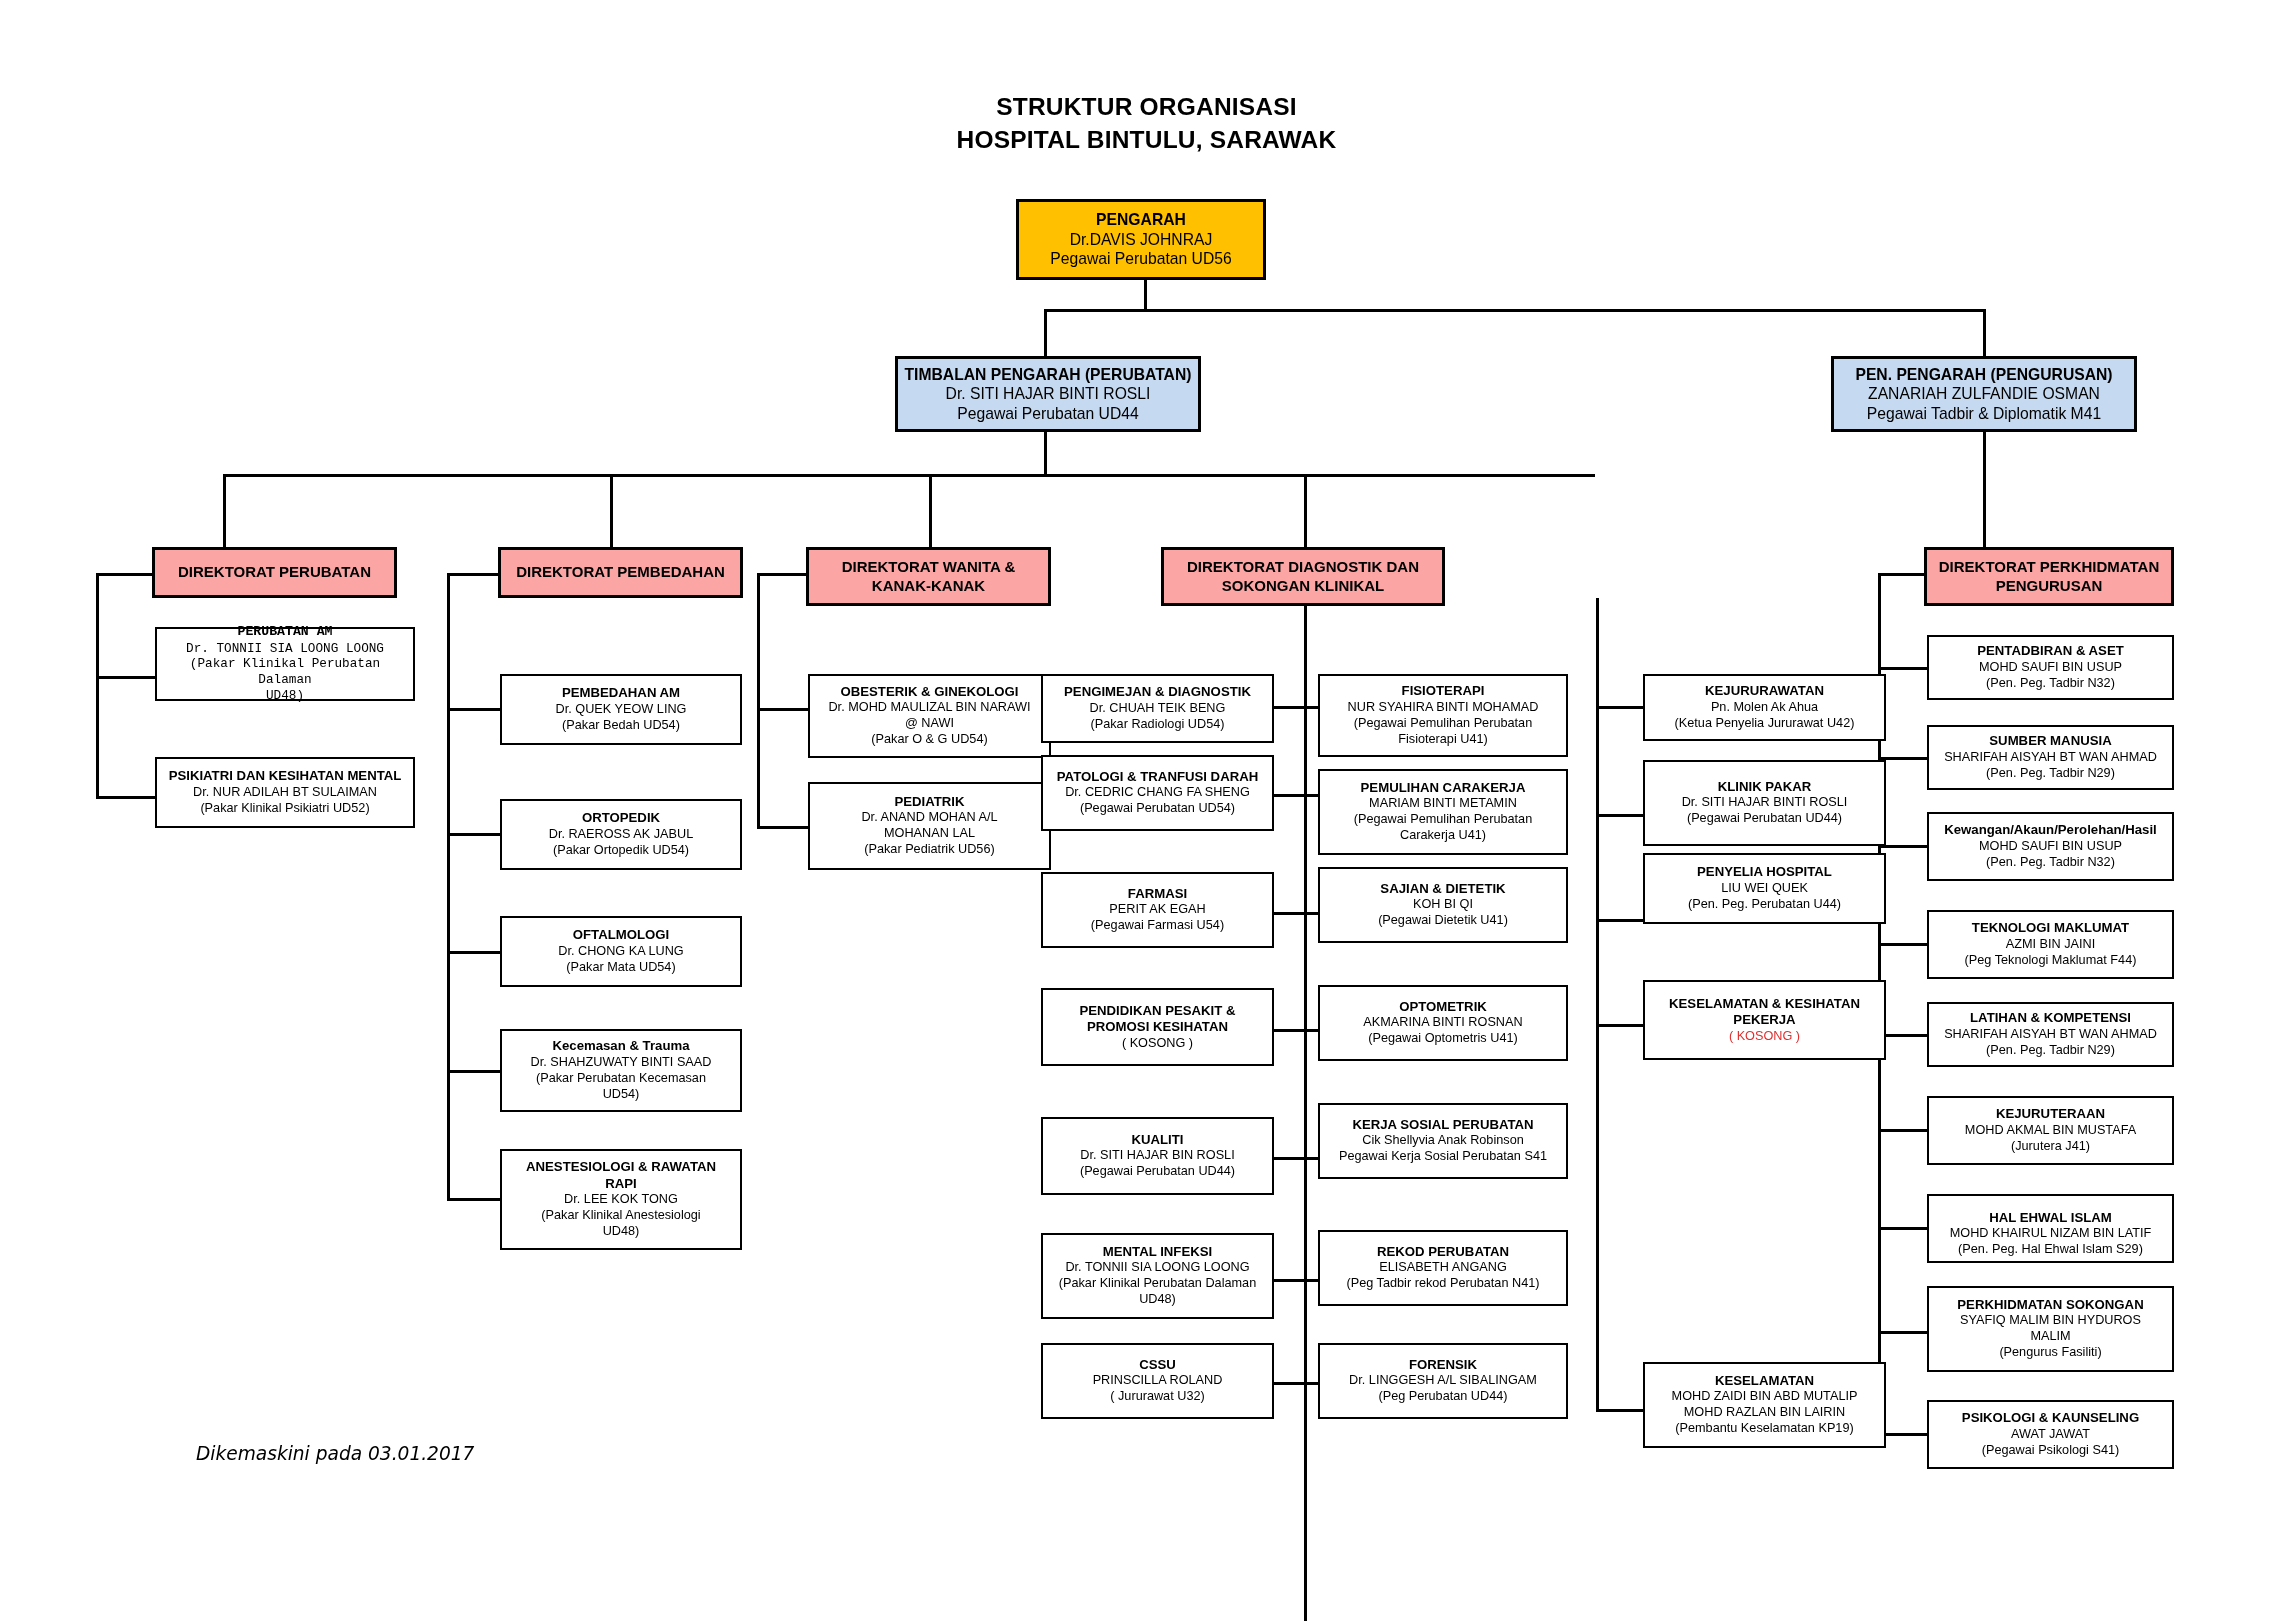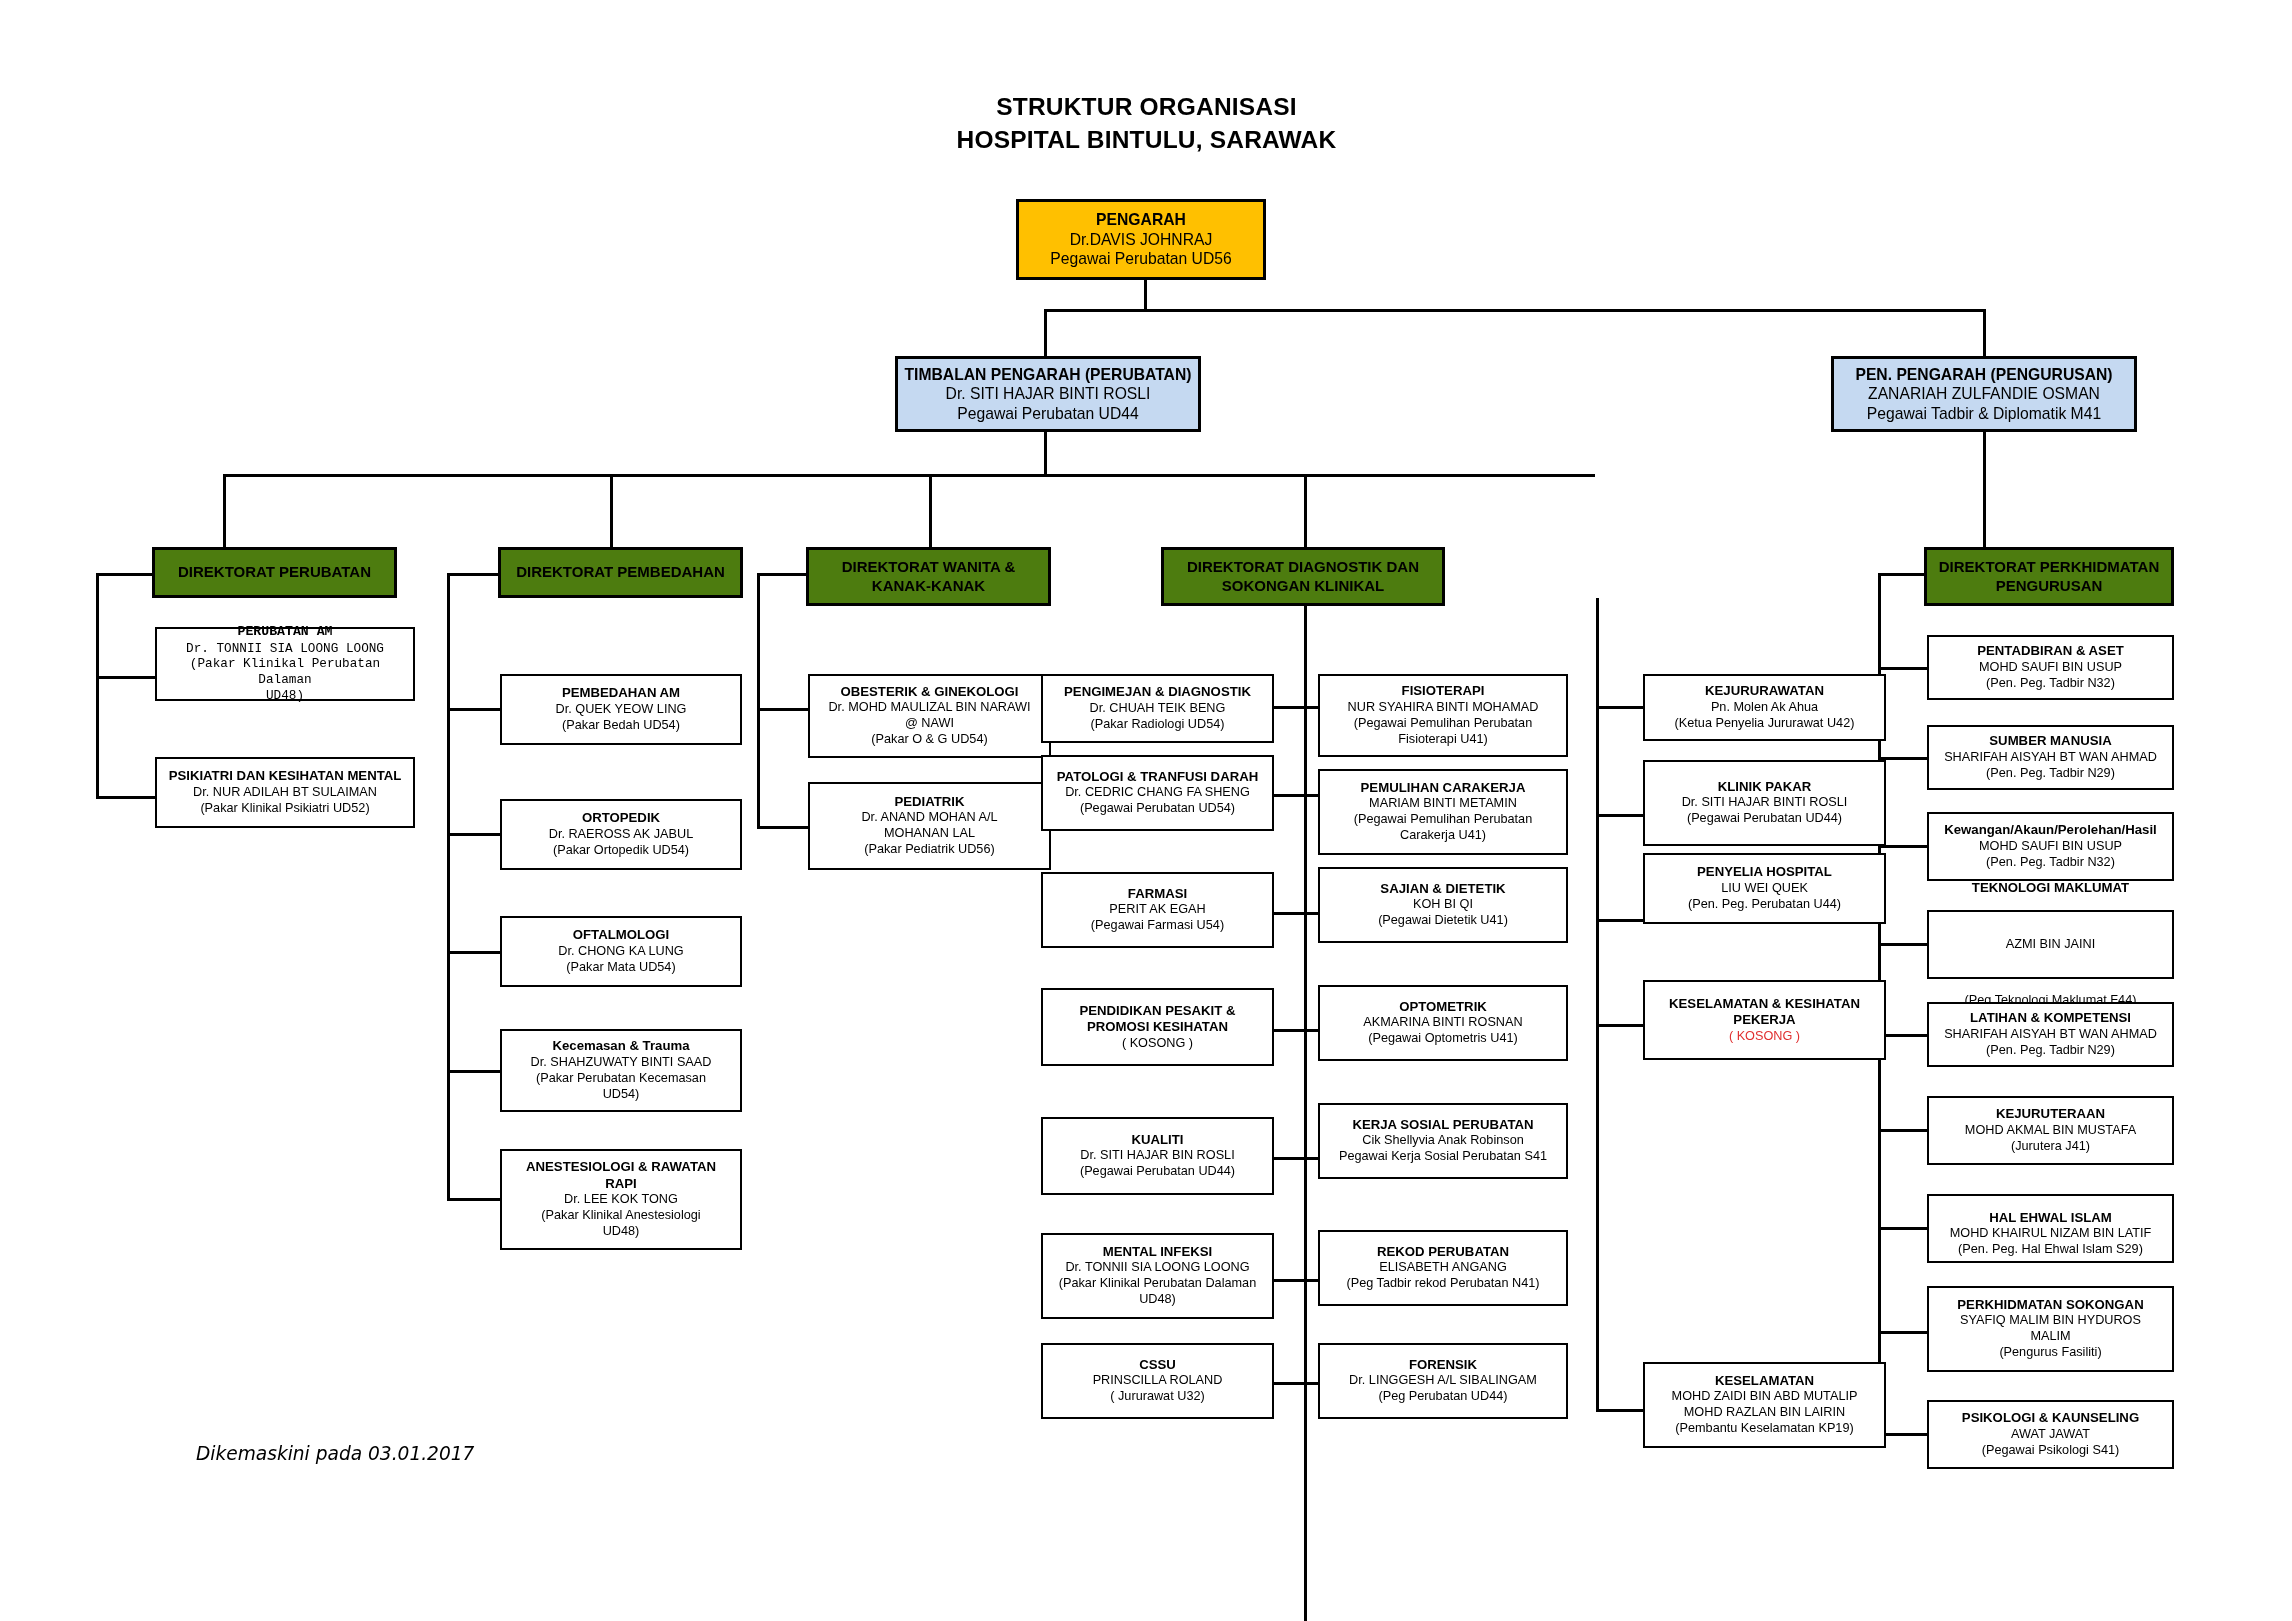--- a/index.html
+++ b/index.html
@@ -53,21 +53,21 @@
     border-width:3.9px;
     font-size:15.7px;
   }
   .lvl-director .t1{font-size:15.7px;}
   .lvl-deputy{
     background:#C5D9F1;
     border-width:3.9px;
     font-size:15.7px;
   }
   .lvl-dept{
-    background:#4d7c0f;
+    background:#fca5a5;
     border-width:3.9px;
     font-size:15px;
   }
   .unit{font-size:13.2px;}
   .unit .t1{font-size:13.2px;}
   .unit .t2,.unit .t3,.unit .t4{font-size:12.7px;}
 
   
   .ln{
     position:absolute;
@@ -362,21 +362,21 @@
   <div class="box unit" style="left:1927px; top:725px; width:247px; height:65px;">
     <div class="t1">SUMBER MANUSIA</div>
     <div class="t2">SHARIFAH AISYAH BT WAN AHMAD</div>
     <div class="t3">(Pen. Peg. Tadbir N29)</div>
   </div>
   <div class="box unit" style="left:1927px; top:812px; width:247px; height:69px;">
     <div class="t1">Kewangan/Akaun/Perolehan/Hasil</div>
     <div class="t2">MOHD SAUFI BIN USUP</div>
     <div class="t3">(Pen. Peg. Tadbir N32)</div>
   </div>
-  <div class="box unit" style="left:1927px; top:910px; width:247px; height:69px;gap:40px;">
+  <div class="box unit" style="left:1927px; top:910px; width:247px; height:69px;">
     <div class="t1">TEKNOLOGI MAKLUMAT</div>
     <div class="t2">AZMI BIN JAINI</div>
     <div class="t3">(Peg Teknologi Maklumat F44)</div>
   </div>
   <div class="box unit" style="left:1927px; top:1002px; width:247px; height:65px;">
     <div class="t1">LATIHAN &amp; KOMPETENSI</div>
     <div class="t2">SHARIFAH AISYAH BT WAN AHMAD</div>
     <div class="t3">(Pen. Peg. Tadbir N29)</div>
   </div>
   <div class="box unit" style="left:1927px; top:1096px; width:247px; height:69px;">

